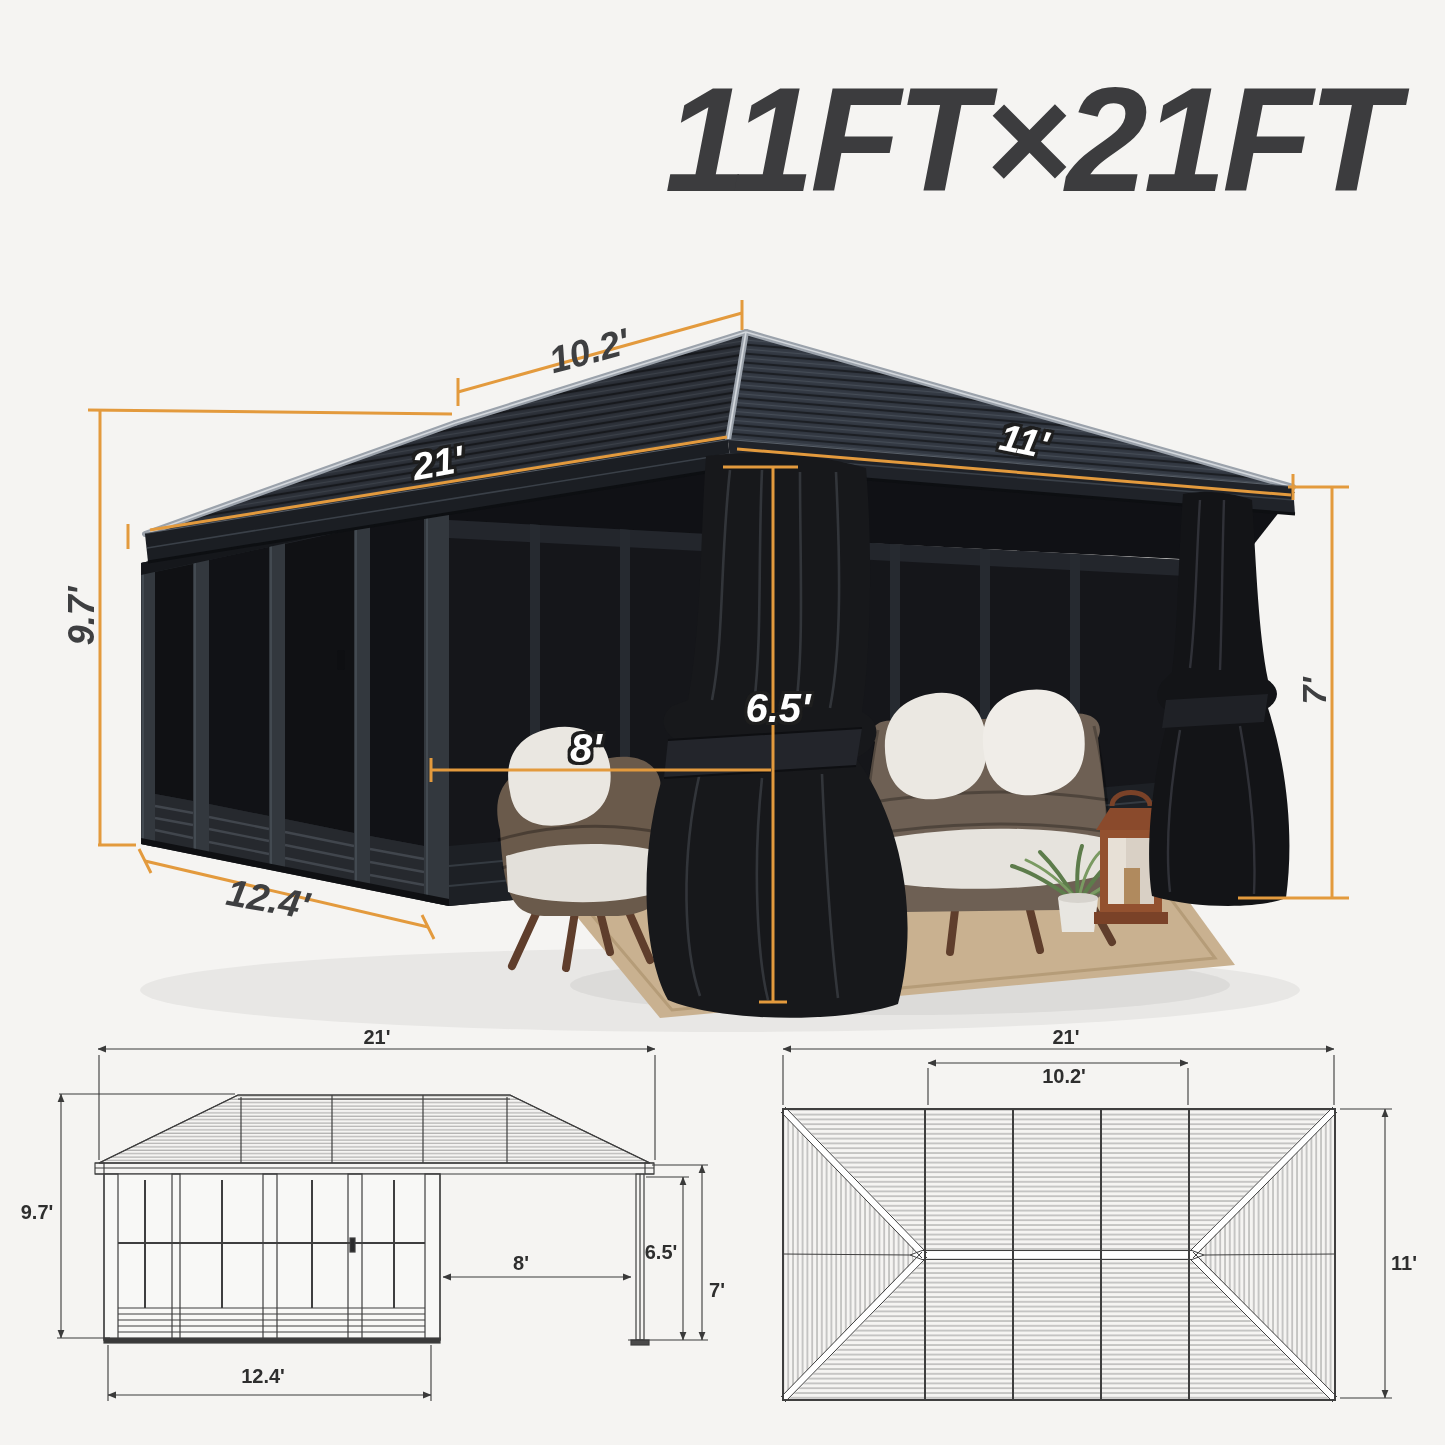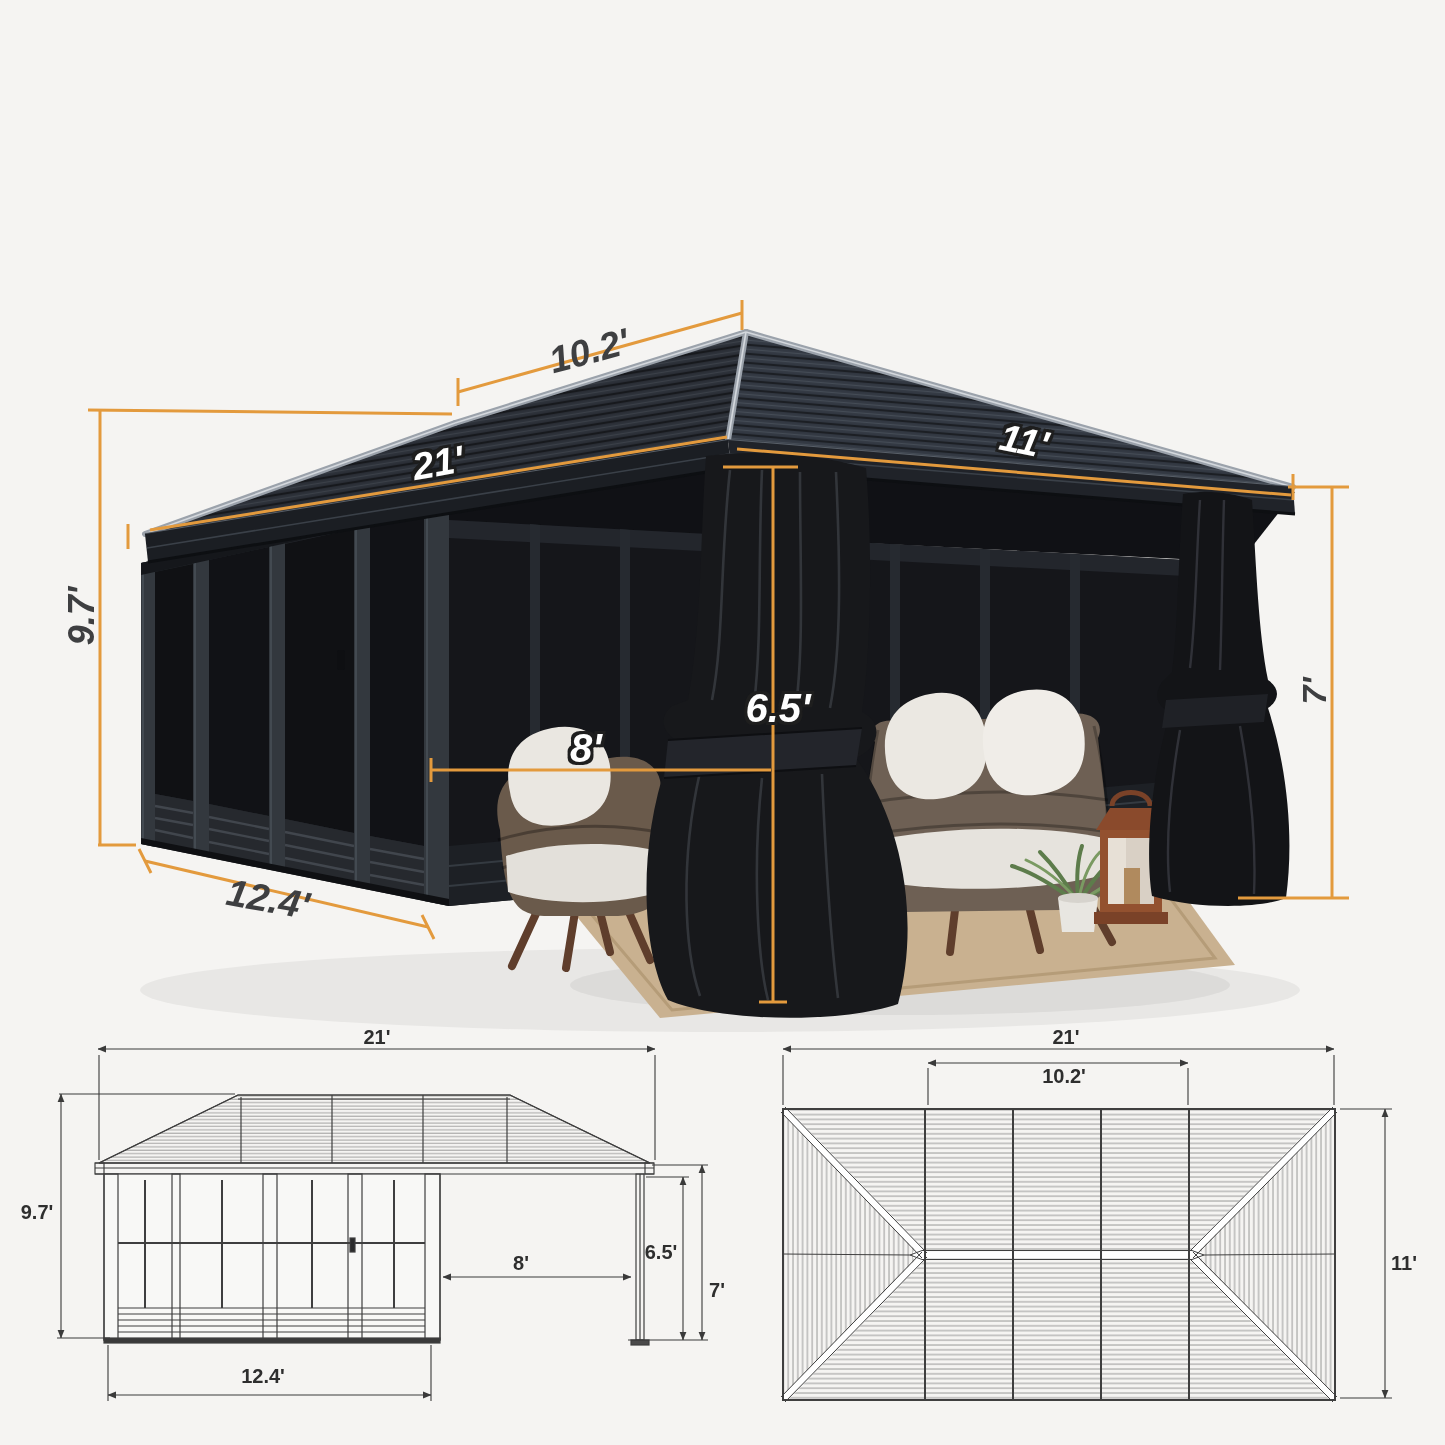--- a/index.html
+++ b/index.html
@@ -406,20 +406,21 @@
       <line x1="928" y1="1068" x2="928" y2="1105"></line>
       <line x1="1188" y1="1068" x2="1188" y2="1105"></line>
       <line x1="928" y1="1063" x2="1188" y2="1063" marker-start="url(#arr)" marker-end="url(#arr)"></line>
       <line x1="1340" y1="1109" x2="1392" y2="1109"></line>
       <line x1="1340" y1="1398" x2="1392" y2="1398"></line>
       <line x1="1385" y1="1109" x2="1385" y2="1398" marker-start="url(#arr)" marker-end="url(#arr)"></line>
     </g>
   </g>
 </svg>
 
+<div class="hdr-title">11FT×21FT</div>
 
 <span class="lbl pdark r-n15" style="left:589px;top:351px;font-size:37px;">10.2'</span>
 <span class="lbl plight r-n10" style="left:438px;top:463px;font-size:38px;">21'</span>
 <span class="lbl plight r-p11" style="left:1024px;top:441px;font-size:38px;">11'</span>
 <span class="lbl pdark r-n90" style="left:82px;top:616px;font-size:36px;">9.7'</span>
 <span class="lbl pdark r-p10" style="left:268px;top:899px;font-size:38px;">12.4'</span>
 <span class="lbl plight" style="left:586px;top:748px;font-size:40px;">8'</span>
 <span class="lbl plight" style="left:778px;top:708px;font-size:40px;">6.5'</span>
 <span class="lbl pdark r-n90" style="left:1314px;top:691px;font-size:34px;">7'</span>
 

